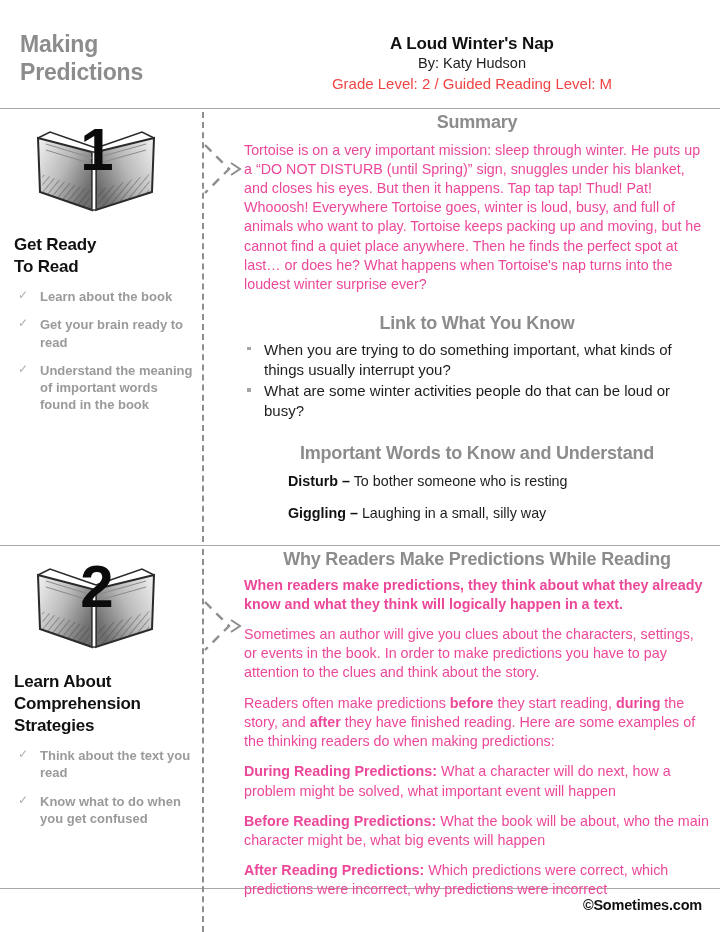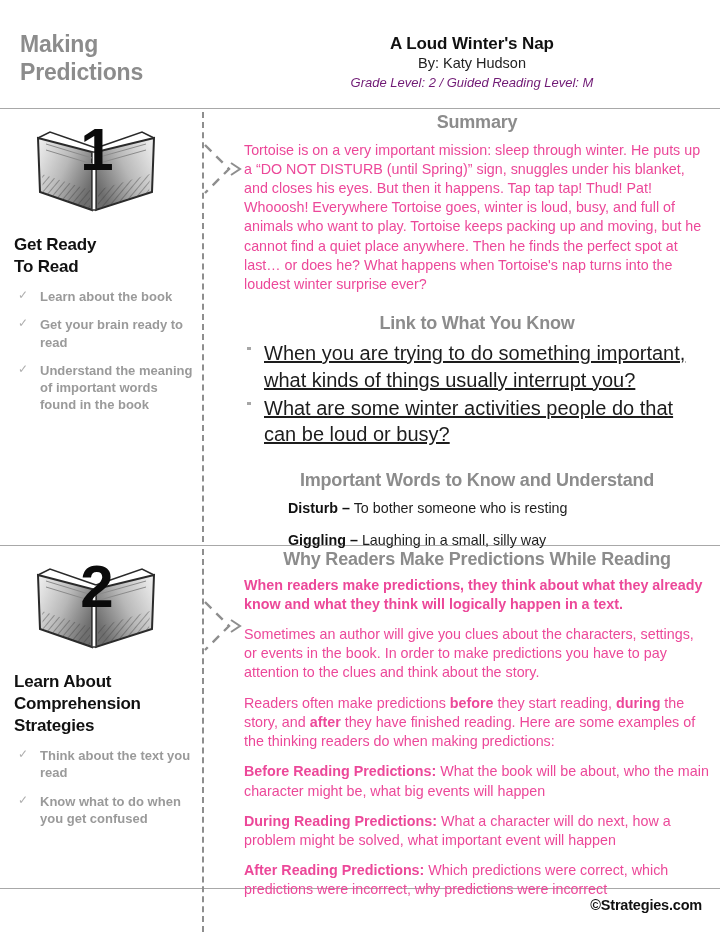--- a/index.html
+++ b/index.html
@@ -56,24 +56,23 @@
     color: #111111;
     line-height: 1.25;
     letter-spacing: -0.1px;
   }
   .book-author {
     font-size: 14.5px;
     color: #222222;
     line-height: 1.35;
   }
   .book-level {
-    font-size: 13px;
-    color: #701a75;
+    font-size: 15px;
+    color: #ef4444;
     line-height: 1.35;
-    font-style: italic;
   }
 
   
   .hrule {
     position: absolute;
     left: 0;
     width: 720px;
     height: 0;
     border-top: 1.5px solid #a8a8a8;
   }
@@ -202,25 +201,24 @@
   .spacer-8 { height: 8px; }
 
   .q-list {
     list-style: none;
     margin: 0 0 14px 0;
     padding: 0;
   }
   .q-item {
     position: relative;
     padding-left: 20px;
-    font-size: 20px;
+    font-size: 15px;
     color: #1d1d1d;
     line-height: 1.34;
     margin-bottom: 1px;
-    text-decoration: underline;
   }
   .q-bullet {
     position: absolute;
     left: 3px;
     top: 7px;
     width: 3.5px;
     height: 3.5px;
     background: #a6a6a6;
   }
 
@@ -422,23 +420,23 @@
     </div>
 
     <div class="right-col">
       <div class="sec-head tight">Why Readers Make Predictions While Reading</div>
 
       <p class="body-p bold">When readers make predictions, they think about what they already know and what they think will logically happen in a text.</p>
       <p class="body-p">Sometimes an author will give you clues about the characters, settings, or events in the book.  In order to make predictions you have to pay attention to the clues and think about the story.</p>
 
       <p class="body-p"><span>Readers often make predictions </span><b>before</b><span> they start reading, </span><b>during</b><span> the story, and </span><b>after</b><span> they have finished reading.  Here are some examples of the thinking readers do when making predictions:</span></p>
 
+      <p class="body-p"><b>During Reading Predictions:</b><span>  What a character will do next, how a problem might be solved, what important event will happen</span></p>
+
       <p class="body-p"><b>Before Reading Predictions:</b><span>  What the book will be about, who the main character might be, what big events will happen</span></p>
 
-      <p class="body-p"><b>During Reading Predictions:</b><span>  What a character will do next, how a problem might be solved, what important event will happen</span></p>
-
       <p class="body-p"><b>After Reading Predictions:</b><span>  Which predictions were correct, which predictions were incorrect, why predictions were incorrect</span></p>
     </div>
   </div>
 
-  <div class="footer">©Strategies.com</div>
+  <div class="footer">©Sometimes.com</div>
 
 </div>
 
 </body></html>

